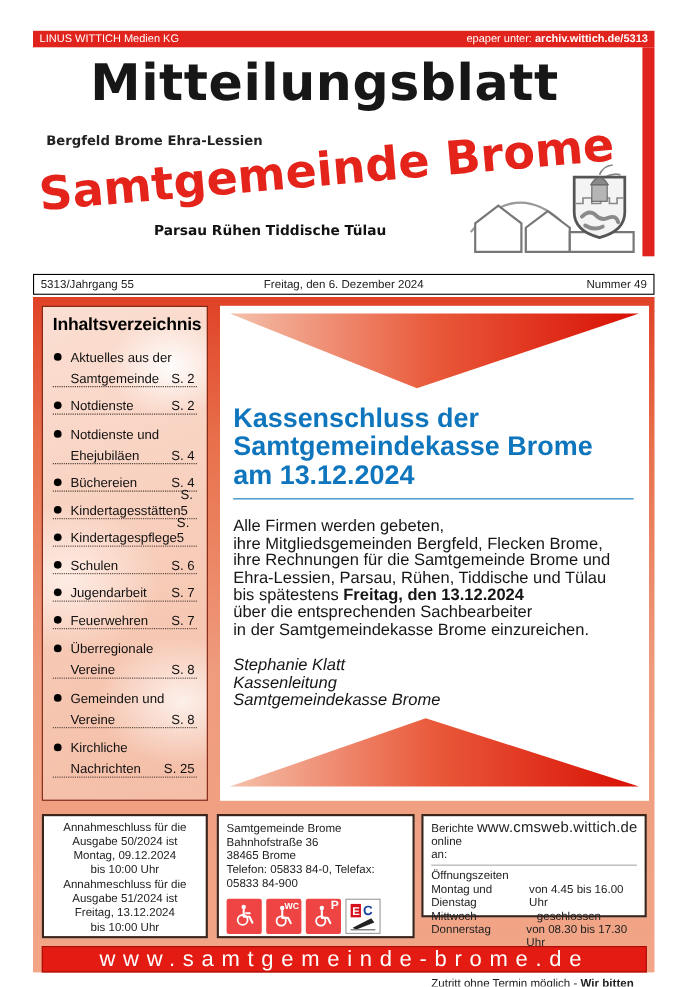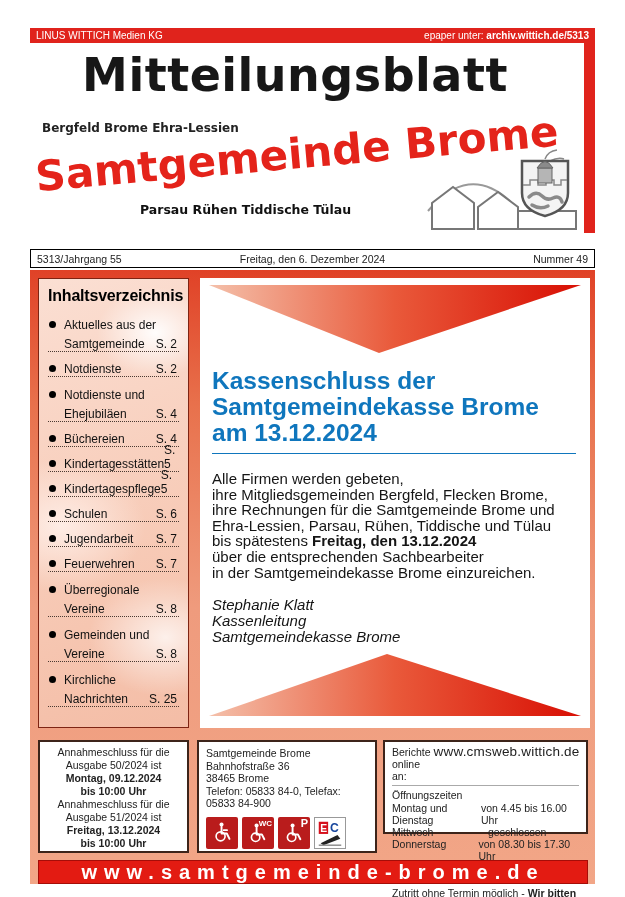--- a/index.html
+++ b/index.html
@@ -62,27 +62,27 @@
   .headline { font-size:24.5px; line-height:26px; font-weight:bold; color:#0f76bd; }
   .headline-rule { border-bottom:1.5px solid #0f76bd; margin-top:7px; width:364px; }
   .body-text { margin-top:17px; font-size:15px; line-height:15.6px; color:#151515; }
   .body-line b { font-weight:bold; }
   .signature { margin-top:17px; font-style:italic; font-size:15px; line-height:16px; color:#151515; }
 
   
   .deadline-box { position:absolute; left:8px; top:470px; width:151px; height:113px; box-sizing:border-box;
                   background:#fff; border:2px solid #3d241a; text-align:center; font-size:10.5px;
                   line-height:13px; padding-top:4px; color:#222; }
-  .dl-line[data-w="b"] { font-weight:bold; }
+  .dl-line[data-w="b"] { font-weight:normal; }
 
   .address-box { position:absolute; left:167px; top:470px; width:180px; height:113px; box-sizing:border-box;
                  background:#fff; border:2px solid #3d241a; padding:5px 7px; font-size:10.5px;
                  line-height:12.5px; color:#222; }
   .icon-row { display:flex; gap:4px; margin-top:7px; }
-  .access-icon { position:relative; width:32px; height:32px; background:#b91c1c; border-radius:2px;
+  .access-icon { position:relative; width:32px; height:32px; background:#ef4444; border-radius:2px;
                  display:flex; align-items:center; justify-content:center; }
   .access-label { position:absolute; top:1px; right:2px; color:#fff; font-weight:bold; font-size:8px; }
   .access-label.big { font-size:11px; top:0; }
   .ec-icon { position:relative; width:32px; height:32px; background:#fff; border:1px solid #999;
              box-sizing:border-box; }
 
   .reports-box { position:absolute; left:353px; top:470px; width:205px; height:94px; box-sizing:border-box;
                  background:#fff; border:2px solid #3d241a; padding:4px 7px; font-size:10.5px;
                  line-height:12px; color:#222; }
   .reports-line { display:flex; align-items:baseline; gap:3px; border-bottom:1px solid #aaa;
@@ -91,21 +91,21 @@
   .hours-title { margin-bottom:1px; }
   .hours-row { display:flex; }
   .hours-day { width:96px; }
   .hours-note { margin-top:1px; }
   .hours-note b { font-weight:bold; }
 
   
   .web-bar { position:absolute; left:8px; top:590px; width:550px; height:24px; box-sizing:border-box;
              background:#e31b12; border:1px solid #a50d08; display:flex; align-items:center;
              justify-content:center; }
-  .web-bar span { color:#fff; font-weight:bold; font-size:20px; letter-spacing:7px; white-space:nowrap; }
+  .web-bar span { color:#fff; font-weight:normal; font-size:20px; letter-spacing:7px; white-space:nowrap; }
 </style>
 </head>
 <body>
 
 <div class="page">
 
   <div class="topbar">
     <span>LINUS WITTICH  Medien KG</span>
     <span>
       <span>epaper unter:</span>

